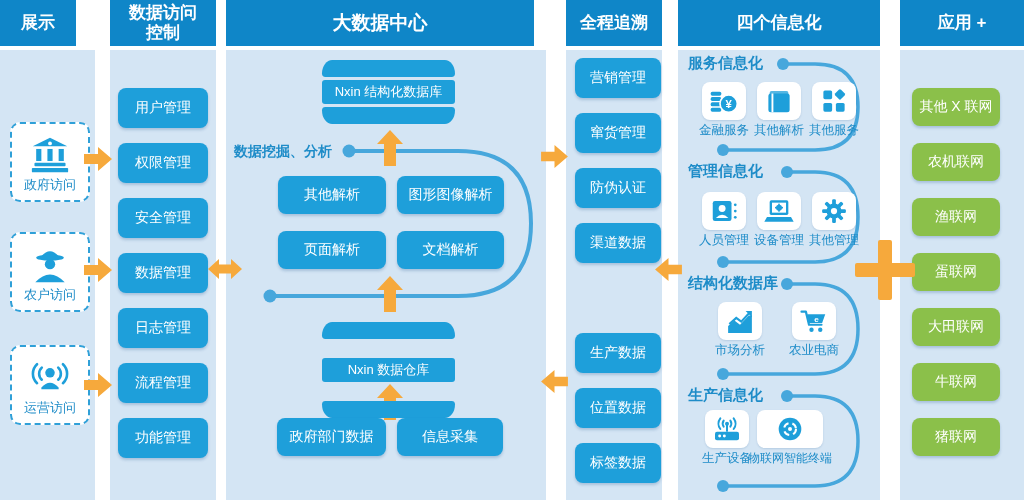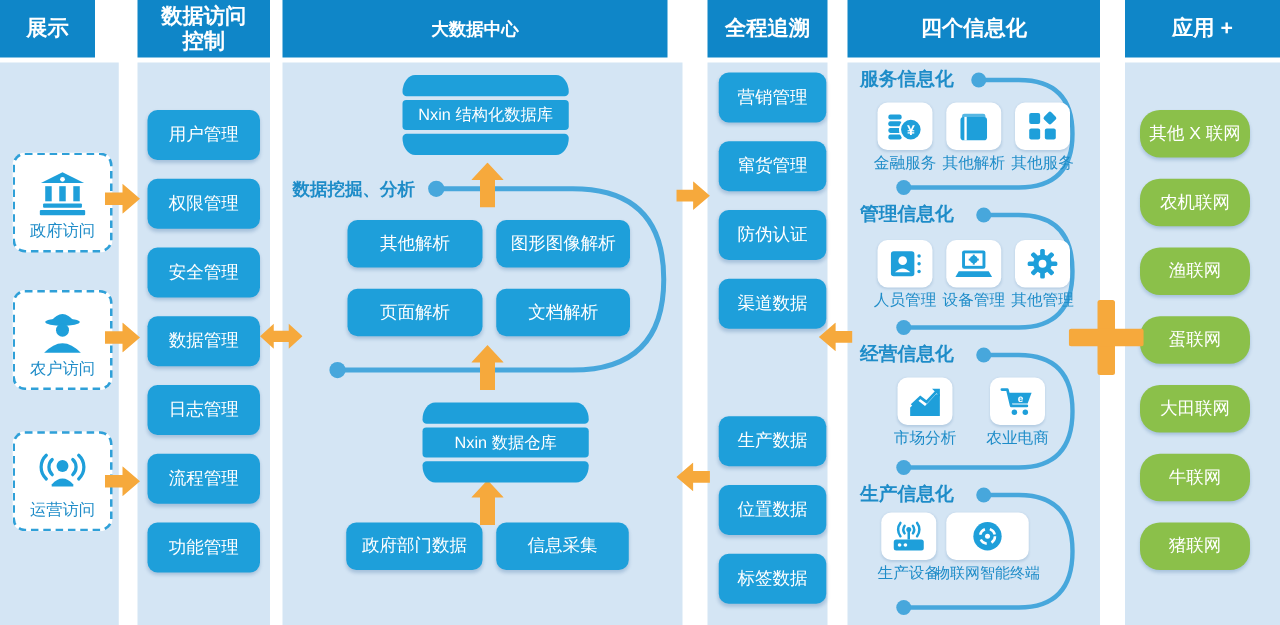--- a/index.html
+++ b/index.html
@@ -5,21 +5,21 @@
   html,body{margin:0;padding:0;background:#fff;}
   .stage{position:relative;width:1024px;height:500px;background:#fff;overflow:hidden;
          font-family:"Liberation Sans","DejaVu Sans",sans-serif;}
   .col-header{position:absolute;top:0;height:46px;background:#0f86c8;color:#fff;
               display:flex;align-items:center;justify-content:center;text-align:center;
               font-weight:bold;font-size:17px;line-height:1.15;}
   .col-body{position:absolute;top:50px;bottom:0;background:#d4e5f4;}
   .box{position:absolute;background:#1e9fda;border-radius:8px;color:#fff;font-size:14px;
        display:flex;align-items:center;justify-content:center;text-align:center;
        box-shadow:0 2px 3px rgba(10,70,130,.22);}
-  .green{background:#8bc04a;border-radius:16px;}
+  .green{background:#8bc04a;}
   .dash-box{position:absolute;width:76px;height:76px;background:#fff;border:2px dashed #2fa0d8;
             border-radius:10px;display:flex;flex-direction:column;align-items:center;
             justify-content:flex-end;}
   .dash-box .cap-in{color:#1e8cc8;font-size:13px;margin-bottom:6px;}
   .dash-box svg{margin-bottom:2px;}
   .sec-label{position:absolute;color:#1e8cc8;font-size:15px;font-weight:bold;}
   .icon-box{position:absolute;width:44px;height:38px;background:#fff;border-radius:8px;
             display:flex;align-items:center;justify-content:center;
             box-shadow:0 1px 2px rgba(10,70,130,.15);}
   .cap{position:absolute;color:#1e8cc8;font-size:12.5px;text-align:center;white-space:nowrap;}
@@ -91,21 +91,21 @@
   <div class="col-body" style="left:110px;width:106px;">
     <div class="box" style="left:8px;top:38px;width:90px;height:40px;">用户管理</div>
     <div class="box" style="left:8px;top:93px;width:90px;height:40px;">权限管理</div>
     <div class="box" style="left:8px;top:148px;width:90px;height:40px;">安全管理</div>
     <div class="box" style="left:8px;top:203px;width:90px;height:40px;">数据管理</div>
     <div class="box" style="left:8px;top:258px;width:90px;height:40px;">日志管理</div>
     <div class="box" style="left:8px;top:313px;width:90px;height:40px;">流程管理</div>
     <div class="box" style="left:8px;top:368px;width:90px;height:40px;">功能管理</div>
   </div>
 
-  <div class="col-header" style="left:226px;width:308px;font-size:14px;">大数据中心</div>
+  <div class="col-header" style="left:226px;width:308px;font-size:19px;">大数据中心</div>
   <div class="col-body" style="left:226px;width:320px;">
 
     <svg style="position:absolute;left:0;top:0;" width="320" height="450">
       <path d="M123 101 H232 Q305 101 305 173.5 Q305 246 232 246 H44" fill="none" stroke="#47a7dc" stroke-width="4"></path>
       <circle cx="123" cy="101" r="6.5" fill="#47a7dc"></circle>
       <circle cx="44" cy="246" r="6.5" fill="#47a7dc"></circle>
     </svg>
 
     <div class="cyl" style="left:96px;top:10px;">
       <div class="s1"></div>
@@ -129,21 +129,21 @@
       <svg width="26" height="36" viewBox="0 0 26 36">
           <path d="M13 0 L26 14 H19 V36 H7 V14 H0 Z" fill="#f6a93c"></path>
         </svg>
       </span>
 
     <div class="box" style="left:52px;top:126px;width:108px;height:38px;">其他解析</div>
     <div class="box" style="left:171px;top:126px;width:107px;height:38px;">图形图像解析</div>
     <div class="box" style="left:52px;top:181px;width:108px;height:38px;">页面解析</div>
     <div class="box" style="left:171px;top:181px;width:107px;height:38px;">文档解析</div>
 
-    <div class="cyl" style="left:112px;top:272px;">
+    <div class="cyl" style="left:96px;top:272px;gap:16px;">
       <div class="s1"></div>
       <div class="s2">Nxin 数据仓库</div>
       <div class="s3"></div>
     </div>
 
     <div class="box" style="left:51px;top:368px;width:109px;height:38px;">政府部门数据</div>
     <div class="box" style="left:171px;top:368px;width:106px;height:38px;">信息采集</div>
   </div>
 
   <div class="col-header" style="left:566px;width:96px;">全程追溯</div>
@@ -239,21 +239,21 @@
           <rect x="21" y="3" width="6" height="38" rx="2" transform="rotate(135 24 22)"></rect>
         </g>
         <circle cx="24" cy="22" r="12"></circle>
           <circle cx="24" cy="22" r="5" fill="#fff"></circle>
       </svg>
     </div>
     <div class="cap" style="left:17px;top:182px;width:58px;">人员管理</div>
     <div class="cap" style="left:72px;top:182px;width:58px;">设备管理</div>
     <div class="cap" style="left:127px;top:182px;width:58px;">其他管理</div>
 
-    <div class="sec-label" style="left:10px;top:224px;">经营信息化</div>
+    <div class="sec-label" style="left:10px;top:224px;">结构化数据库</div>
     <div class="icon-box" style="left:40px;top:252px;">
       <svg width="30" height="30" viewBox="0 0 48 44" fill="#1e9fda">
         <path d="M5 41 V30 l10 -9 9 7 14 -15 h5 v28 Z"></path>
         <path d="M7 27 l11 -10 8 6 14 -15" fill="none" stroke="#1e9fda" stroke-width="3.5"></path>
         <path d="M33 6 h10 v10 Z"></path>
       </svg>
     </div>
     <div class="icon-box" style="left:114px;top:252px;">
       <svg width="30" height="30" viewBox="0 0 48 44" fill="#1e9fda">
         <path d="M4 7 h7 l5 21 h20" fill="none" stroke="#1e9fda" stroke-width="3.5" stroke-linejoin="round" stroke-linecap="round"></path>

